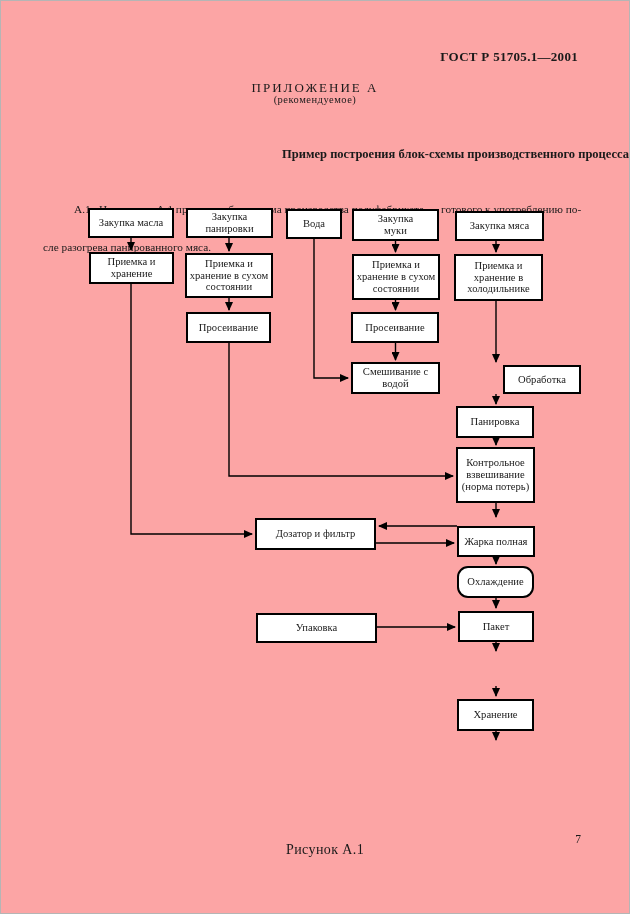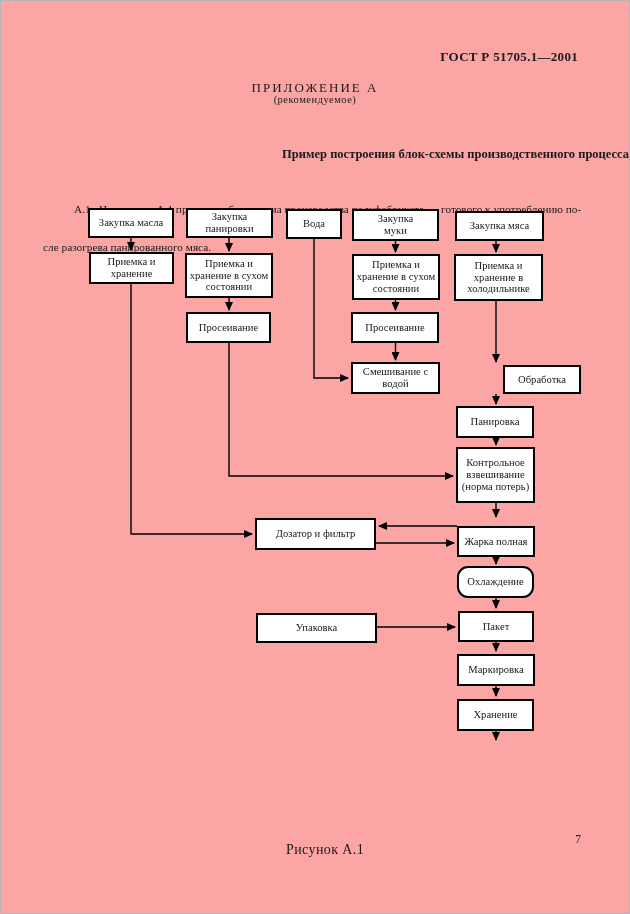--- a/index.html
+++ b/index.html
@@ -138,19 +138,18 @@
   <div class="node" style="left:455px; top:446px; width:79px;  height:56px;">Контрольное
 взвешивание
 (норма потерь)</div>
 
   <div class="node" style="left:254px; top:517px; width:121px; height:32px;">Дозатор и фильтр</div>
   <div class="node" style="left:456px; top:518px; width:78px;  height:31px;margin-top:7px;">Жарка полная</div>
   <div class="node" style="left:456px; top:565px; width:77px;  height:32px;border-radius:11px;">Охлаждение</div>
 
   <div class="node" style="left:457px; top:610px; width:76px;  height:31px;">Пакет</div>
   <div class="node" style="left:255px; top:612px; width:121px; height:30px;">Упаковка</div>
-  <div class="node" style="left:456px; top:653px; width:78px;  height:32px;">Маркировка</div>
   <div class="node" style="left:456px; top:698px; width:77px;  height:32px;">Хранение</div>
 
   <div class="figure-caption">Рисунок А.1</div>
   <div class="page-number">7</div>
 
 </div>
 
 </body></html>

